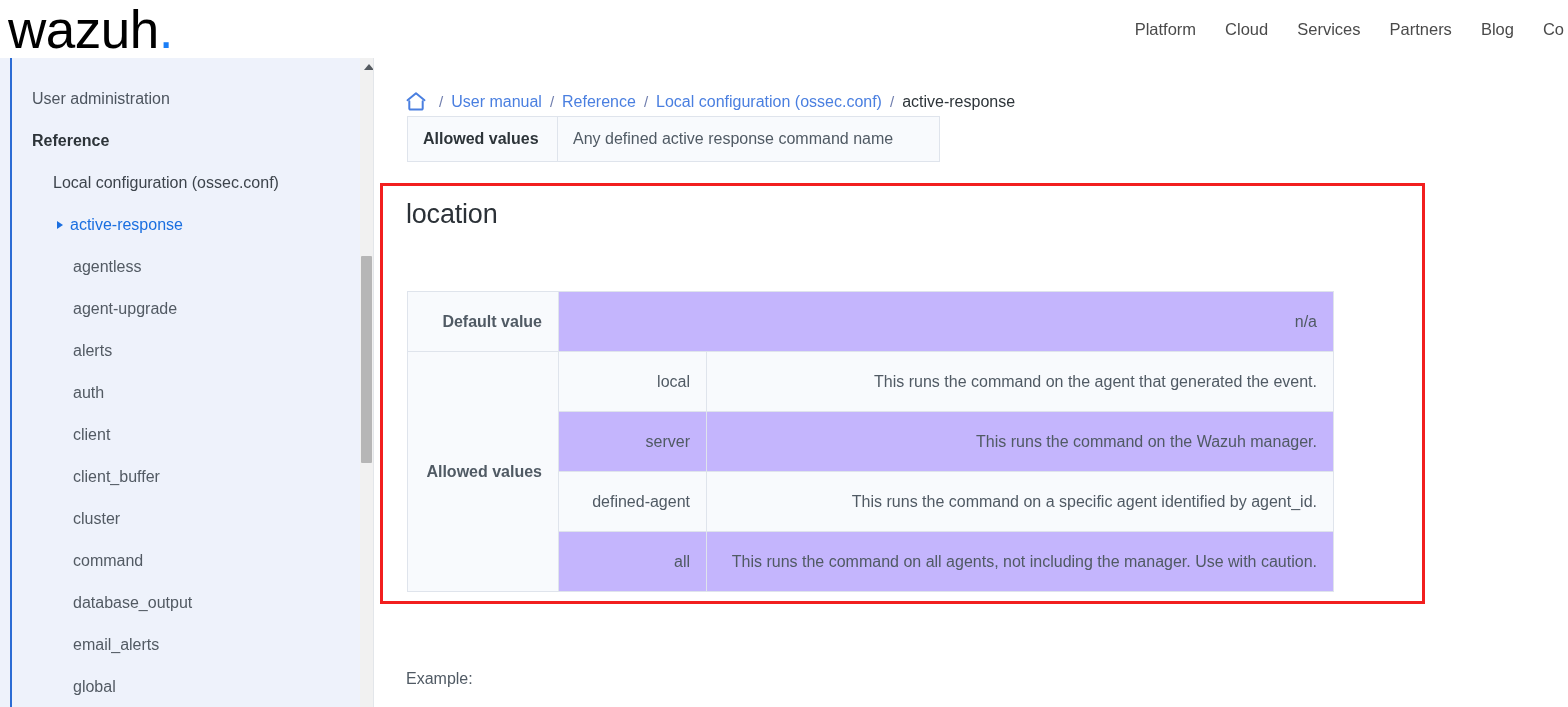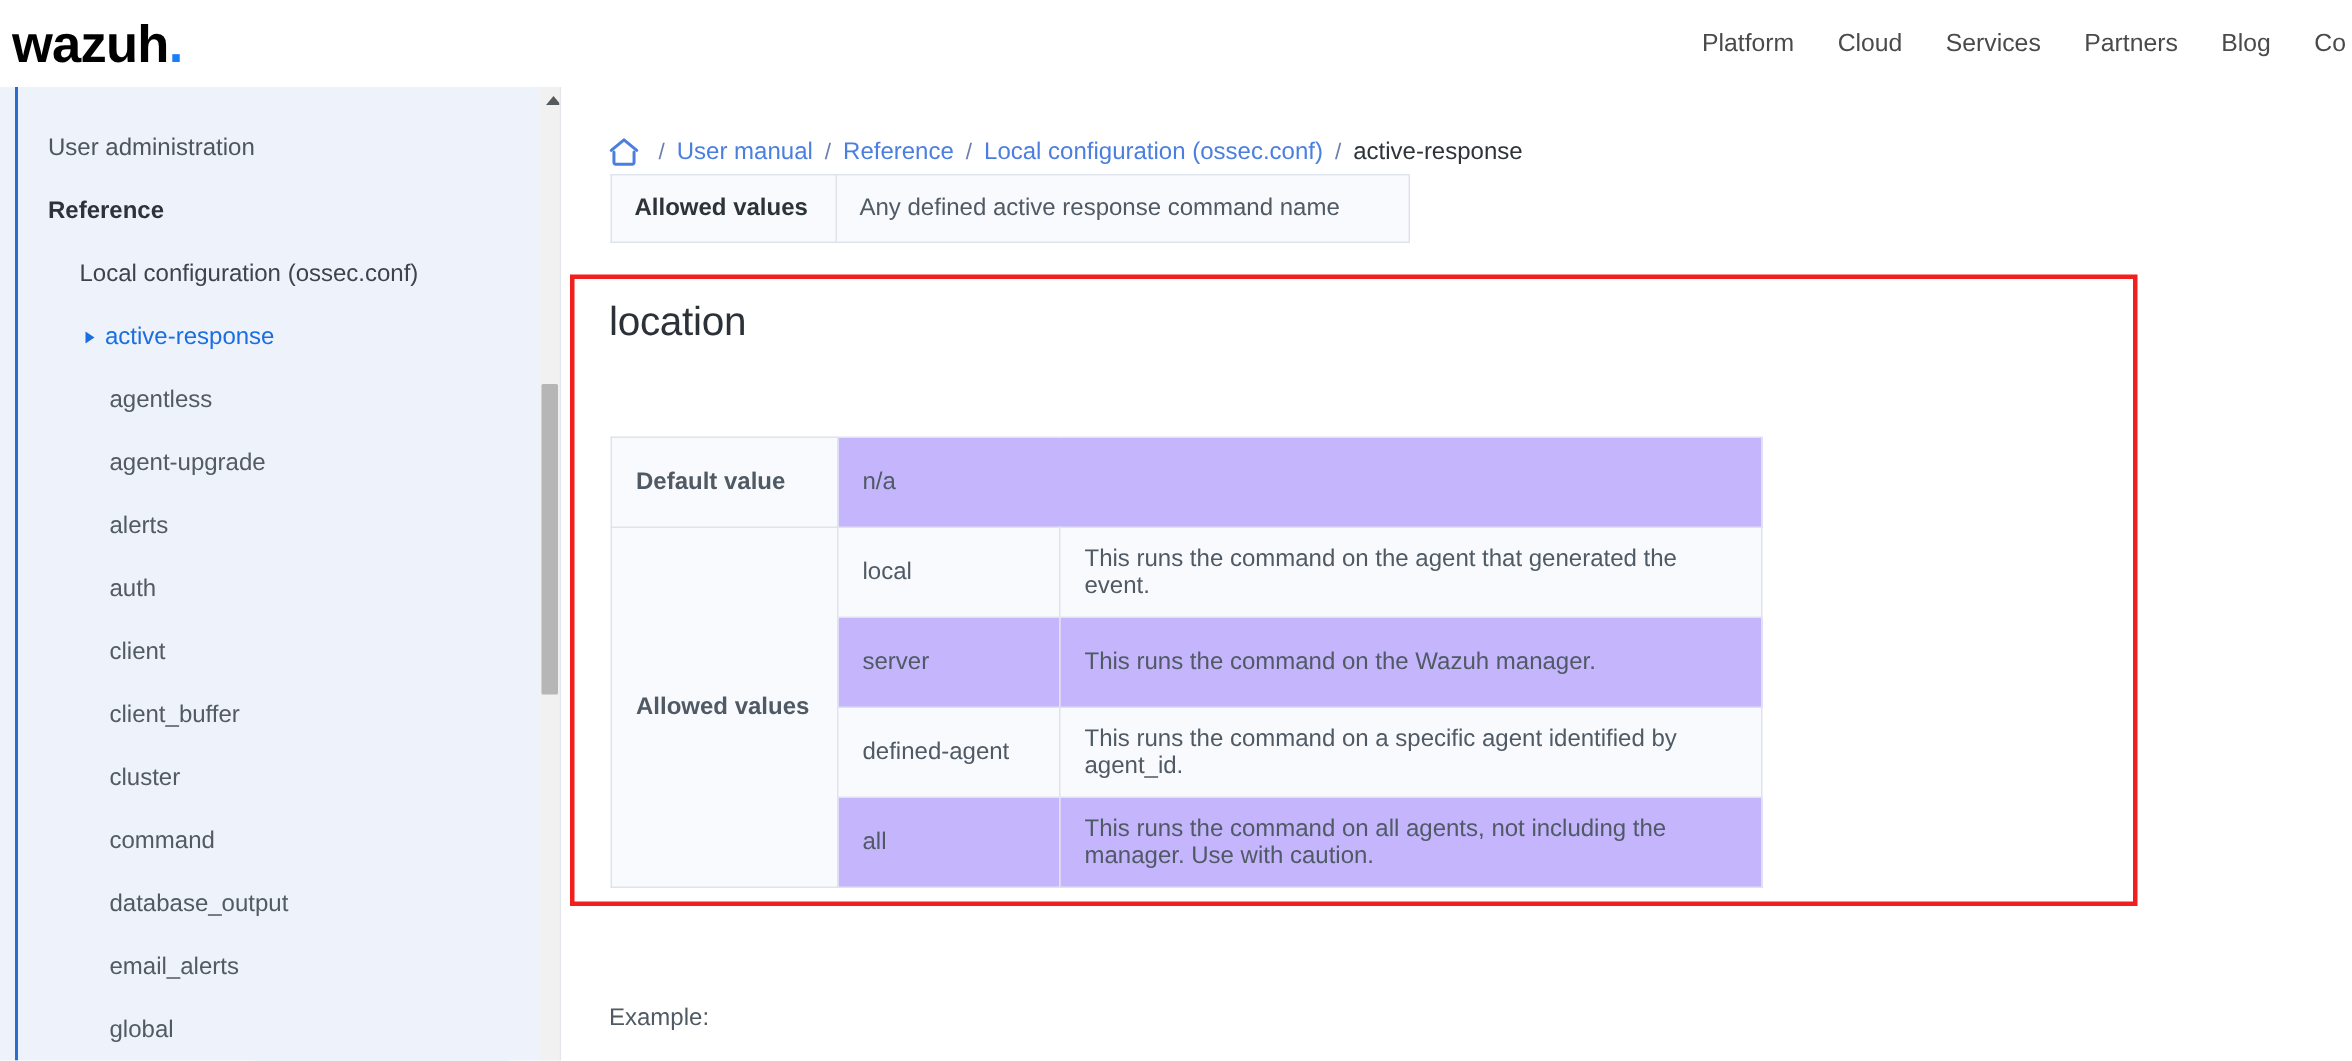--- a/index.html
+++ b/index.html
@@ -18,22 +18,22 @@
     top: 0; left: 0;
     width: 1568px;
     height: 58px;
     background: #ffffff;
     display: flex;
     align-items: center;
     justify-content: space-between;
   }
   .logo {
     margin-left: 8px;
-    font-size: 35px;
-    font-weight: 700;
+    font-size: 53px;
+    font-weight: 400;
     letter-spacing: -0.5px;
     color: #000000;
     line-height: 1;
     display: flex;
     align-items: center;
   }
   .logo-dot { color: #1a7ef7; }
 
   .topnav {
     display: flex;
@@ -203,23 +203,24 @@
     position: absolute;
     top: 190px; left: 32px;
     font-size: 16px;
     color: #505a64;
   }
 
   
   .table-main {
     position: absolute;
     top: 233px; left: 33px;
-    width: 768px;
+    width: 927px;
     border-collapse: collapse;
     table-layout: fixed;
+    text-align: right;
   }
   .table-main td {
     border: 1px solid #dfe4ec;
     font-size: 16px;
     color: #505a64;
     vertical-align: middle;
     padding: 0 16px;
   }
   .col-key   { width: 151px; }
   .col-mid   { width: 148px; }

